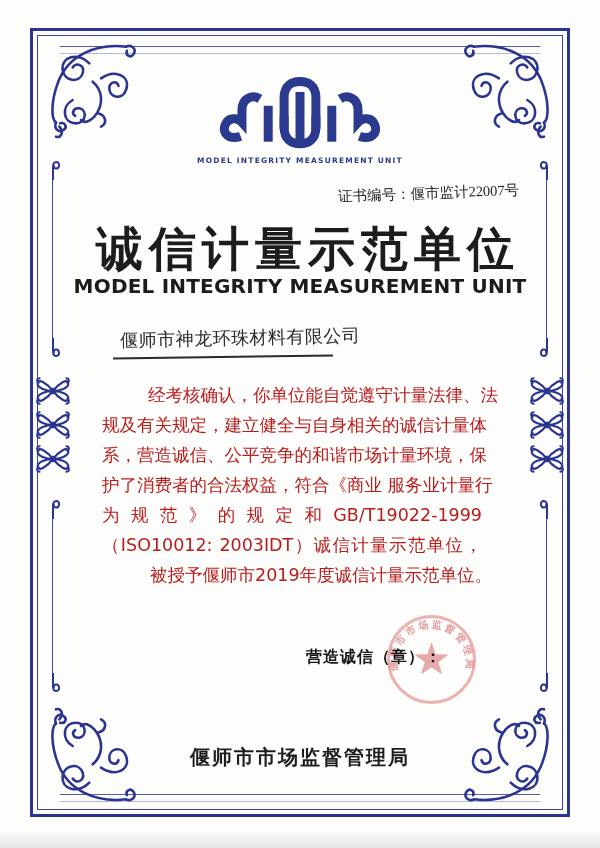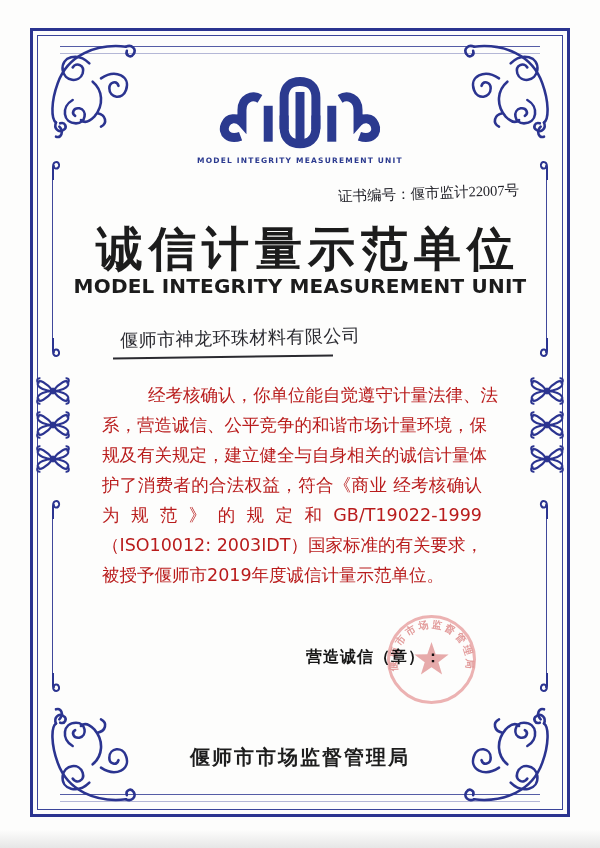--- a/index.html
+++ b/index.html
@@ -53,21 +53,21 @@
     position:absolute;left:0;top:274px;width:100%;text-align:center;
     font-size:20px;font-weight:bold;color:#1c1c1c;letter-spacing:.2px;
   }
   
   .body-text{position:absolute;left:102px;top:380px;width:380px;color:#b91c1c;}
   .body-line{
     font-size:17.5px;line-height:30px;height:30px;white-space:nowrap;
     text-align:justify;text-align-last:justify;
   }
   .body-line.indent{padding-left:46px;}
-  .body-line.last{text-align-last:left;}
+  .body-line.last{text-align-last:left;margin-left:48px;}
   
   .issuer-label{
     position:absolute;left:306px;top:647px;
     font-size:16px;font-weight:bold;color:#161616;letter-spacing:1px;
   }
   .seal{position:absolute;left:383px;top:611px;width:97px;height:97px;opacity:.85;mix-blend-mode:multiply;}
   .seal-ring-text{font-size:10px;letter-spacing:2.6px;fill:#e08c8c;font-weight:bold;}
   .bureau{
     position:absolute;left:0;top:744px;width:100%;text-align:center;
     font-size:20px;font-weight:bold;color:#1d1d1d;letter-spacing:2px;
@@ -203,25 +203,25 @@
   <div class="cert-line">证书编号：偃市监计22007号</div>
 
   <div class="title-cn">诚信计量示范单位</div>
   <div class="title-en">MODEL INTEGRITY MEASUREMENT UNIT</div>
 
   <div class="company">偃师市神龙环珠材料有限公司</div>
   <div class="company-underline"></div>
 
   <div class="body-text">
     <div class="body-line indent">经考核确认，你单位能自觉遵守计量法律、法</div>
+    <div class="body-line">规及有关规定，建立健全与自身相关的诚信计量体</div>
     <div class="body-line">系，营造诚信、公平竞争的和谐市场计量环境，保</div>
-    <div class="body-line">规及有关规定，建立健全与自身相关的诚信计量体</div>
-    <div class="body-line">护了消费者的合法权益，符合《商业 经考核确认</div>
+    <div class="body-line">护了消费者的合法权益，符合《商业 服务业计量行</div>
     <div class="body-line">为规范》的规定和GB/T19022-1999</div>
-    <div class="body-line">（ISO10012: 2003IDT）国家标准的有关要求，</div>
+    <div class="body-line">（ISO10012: 2003IDT）诚信计量示范单位，</div>
     <div class="body-line last">被授予偃师市2019年度诚信计量示范单位。</div>
   </div>
 
   <div class="issuer-label">营造诚信（章）：</div>
   <svg class="seal" viewBox="0 0 97 97">
     <circle cx="48.5" cy="48.5" r="43" stroke="#e59090" stroke-width="3" fill="none" opacity=".8"></circle>
     <polygon points="48.5,31 52.7,43.2 65.6,43.4 55.4,51.2 59.1,63.6 48.5,56.2 37.9,63.6 41.7,51.2 31.4,43.4 44.3,43.2" fill="#e08c8c" opacity=".85"></polygon>
     <defs>
         <path id="sealArc" d="M 15,62 A 35,35 0 1 1 82,62" fill="none"></path>
       </defs>

